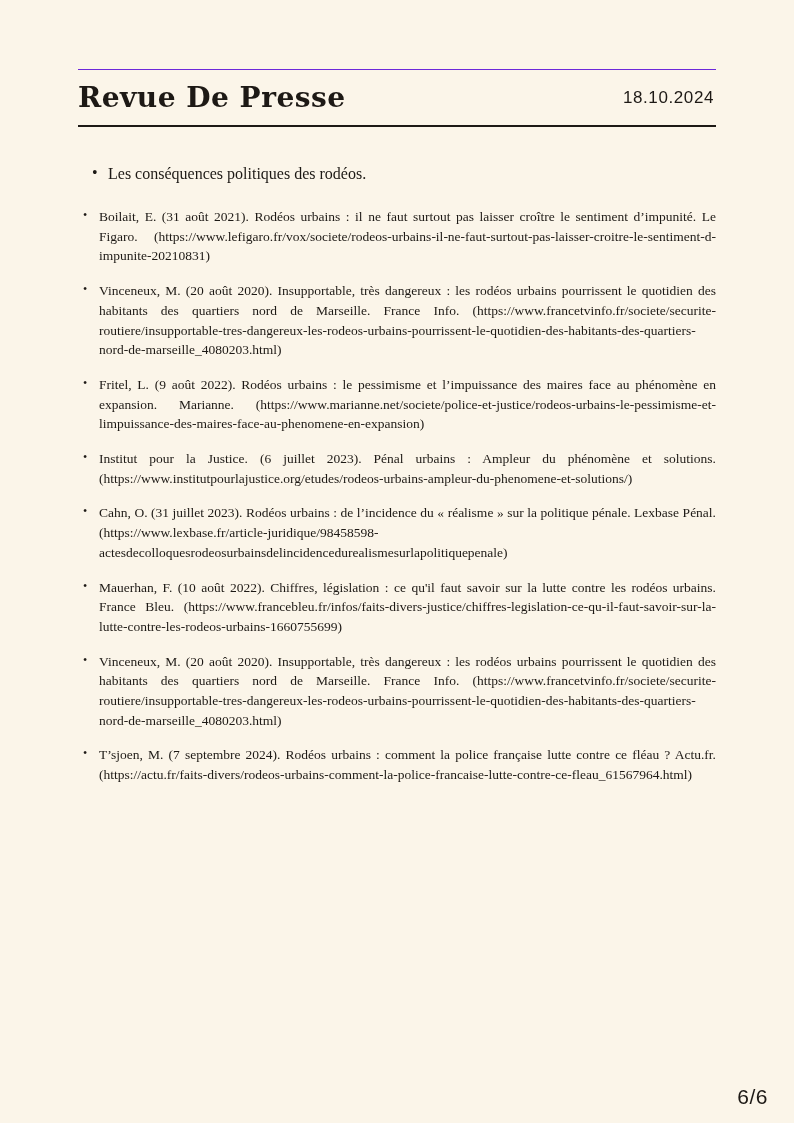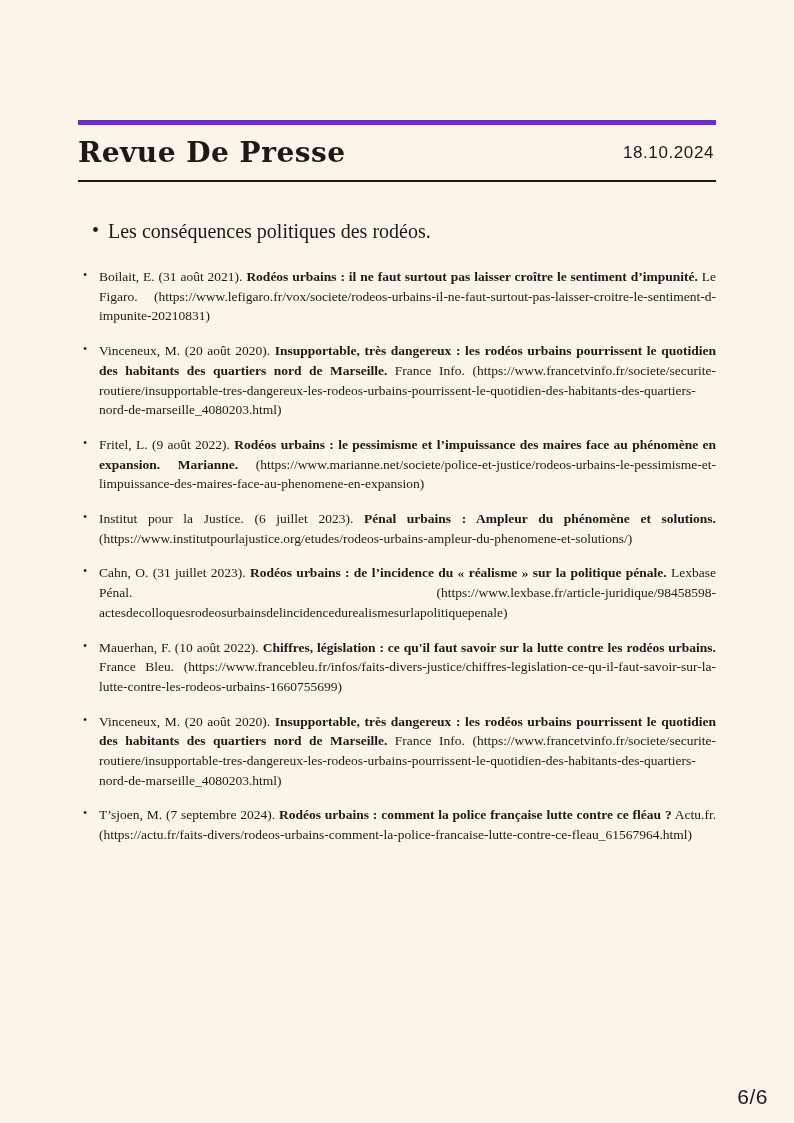--- a/index.html
+++ b/index.html
@@ -9,22 +9,22 @@
     height: 1123px;
     margin: 0 auto;
     background: #fbf5e9;
     color: #1d1915;
     font-family: "Liberation Serif", serif;
     padding: 0 78px;
     box-sizing: border-box;
     overflow: hidden;
   }
   .masthead {
-    margin-top: 120px;
-    border-top: 5px solid #6d28d9;
+    margin-top: 69px;
+    border-top: 1px solid #6d28d9;
     border-bottom: 2px solid #1d1915;
     display: flex;
     justify-content: space-between;
     align-items: center;
     padding: 11px 2px 11px 0;
   }
   .brand {
     font-family: "DejaVu Serif", serif;
     font-weight: 700;
     font-size: 28px;
@@ -45,21 +45,21 @@
   h1.page-title .t1 {
     display: block;
     text-align: justify;
     text-align-last: justify;
   }
   h1.page-title .t2 { display: block; }
   ul.topic-list {
     margin: 38px 0 0 0;
     padding: 0 0 0 14px;
     list-style: none;
-    font-size: 20px;
+    font-size: 16px;
   }
   ul.topic-list li {
     position: relative;
     padding-left: 16px;
   }
   ul.topic-list li::before {
     content: "\2022";
     position: absolute;
     left: 0;
     top: -1px;
@@ -78,21 +78,21 @@
     text-align: justify;
     overflow-wrap: break-word;
   }
   ul.bib-list li.entry::before {
     content: "\2022";
     position: absolute;
     left: 5px;
     top: 0;
     font-size: 12px;
   }
-  .entry .bold { font-weight: 700; }
+  .entry .bold { font-weight: 400; }
   .page-indicator {
     position: absolute;
     right: 26px;
     bottom: 14px;
     font-family: "Liberation Sans", sans-serif;
     font-size: 21px;
     letter-spacing: 0.5px;
     margin-top: 32px;
   }
 </style>

